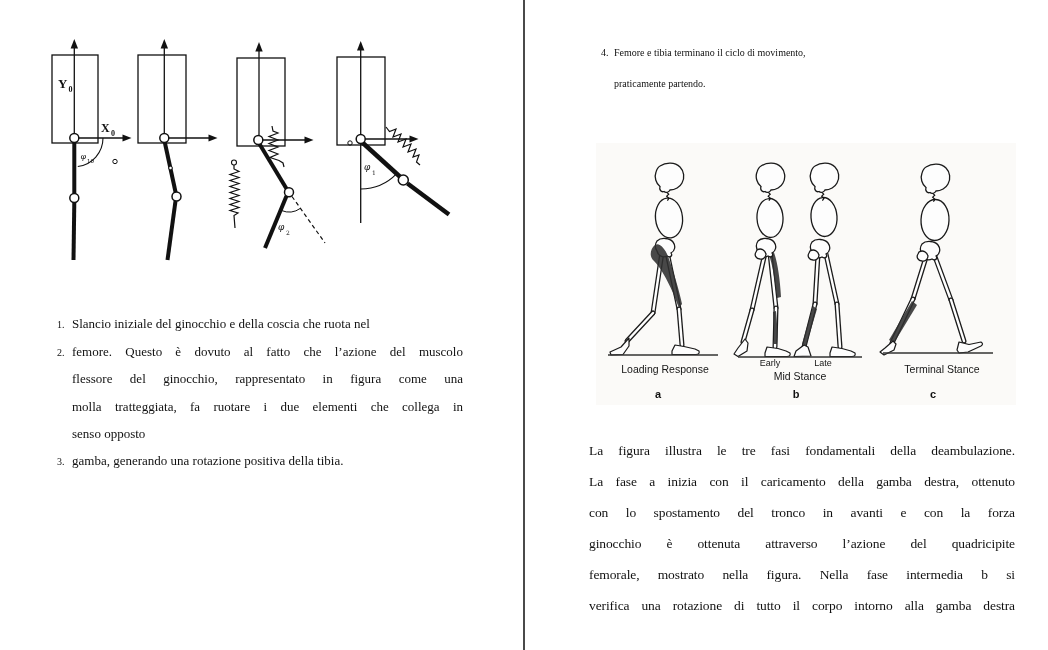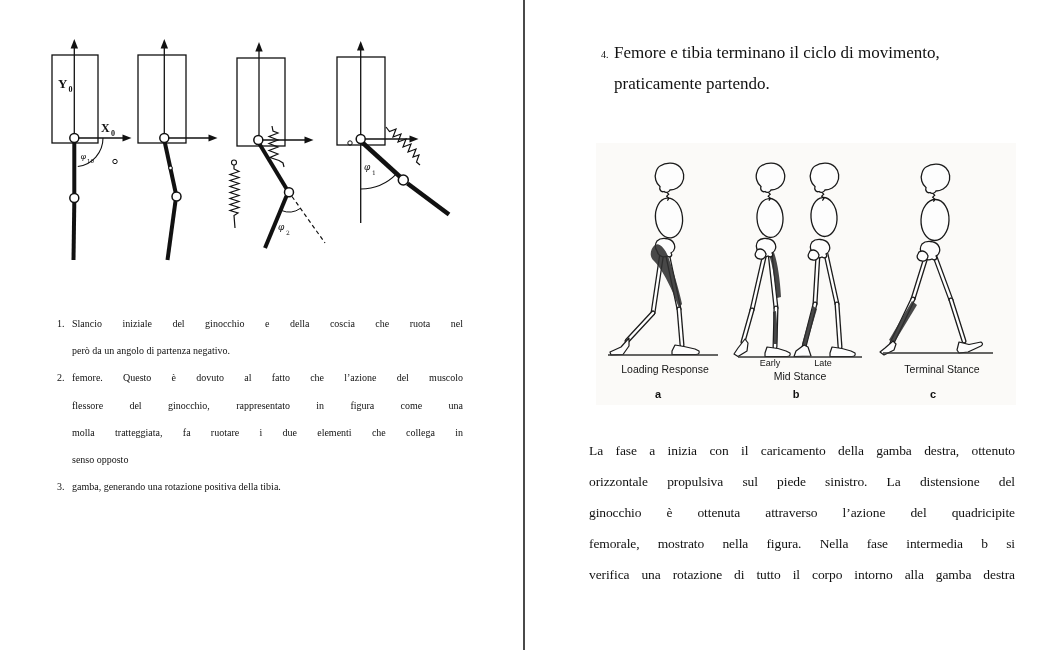--- a/index.html
+++ b/index.html
@@ -10,27 +10,27 @@
   
   .fig-left{position:absolute;left:45px;top:32px;}
   
   .fig-right{position:absolute;left:596px;top:140px;}
 
   
   .list{position:absolute;left:57px;top:310px;width:406px;}
   .item{display:flex;align-items:baseline;}
   .num{flex:0 0 15px;font-size:10px;line-height:27.2px;color:#111;}
   .item .lines{flex:1;min-width:0;}
-  .line{font-size:10px;line-height:27.2px;text-align:justify;text-align-last:justify;}
+  .line{font-size:13px;line-height:27.2px;text-align:justify;text-align-last:justify;}
   .item-lines .line:last-child{text-align-last:left;}
 
   
   .item4{position:absolute;left:601px;top:37px;width:416px;display:flex;align-items:baseline;}
   .item4 .num{flex:0 0 13px;line-height:31px;}
-  .plain-lines .line{font-size:17px;line-height:31px;text-align:left;text-align-last:left;font-family:Liberation Serif, serif;}
+  .plain-lines .line{font-size:10px;line-height:31px;text-align:left;text-align-last:left;font-family:Liberation Serif, serif;}
 
   
   .para{position:absolute;left:589px;top:435px;width:426px;}
   .para .line{font-size:13.5px;line-height:31px;letter-spacing:-0.1px;}
 
   
   .axis-label{font-family:"Liberation Serif","DejaVu Serif",serif;font-weight:700;font-size:13px;fill:#111;}
   .axis-sub{font-family:"Liberation Serif","DejaVu Serif",serif;font-weight:700;font-size:8px;fill:#111;}
   .angle{font-family:"DejaVu Serif",serif;font-style:italic;font-size:9px;fill:#111;}
   .angle-sm{font-size:8px;}
@@ -123,21 +123,20 @@
       <text x="319" y="138" class="angle">φ</text>
       <text x="327" y="142.5" class="angle-sub">1</text>
     </g>
   </svg>
 
   <div class="list">
     <div class="item">
       <span class="num">1.</span>
       <div class="lines item-lines">
           <div class="line">Slancio iniziale del ginocchio e della coscia che ruota nel</div>
-          <div class="line">però da un angolo di partenza negativo.</div>
         </div>
     </div>
     <div class="item">
       <span class="num">2.</span>
       <div class="lines item-lines">
           <div class="line">femore. Questo è dovuto al fatto che l’azione del muscolo</div>
           <div class="line">flessore del ginocchio, rappresentato in figura come una</div>
           <div class="line">molla tratteggiata, fa ruotare i due elementi che collega in</div>
           <div class="line">senso opposto</div>
         </div>
@@ -253,20 +252,21 @@
     <text x="174" y="226" text-anchor="middle" class="glabel-sm">Early</text>
     <text x="227" y="226" text-anchor="middle" class="glabel-sm">Late</text>
     <text x="204" y="240" text-anchor="middle" class="glabel">Mid Stance</text>
     <text x="346" y="233" text-anchor="middle" class="glabel">Terminal Stance</text>
     <text x="62" y="258" text-anchor="middle" class="gletter">a</text>
     <text x="200" y="258" text-anchor="middle" class="gletter">b</text>
     <text x="337" y="258" text-anchor="middle" class="gletter">c</text>
   </svg>
 
   <div class="para para-lines">
+      <div class="line">La figura illustra le tre fasi fondamentali della deambulazione.</div>
       <div class="line">La fase a inizia con il caricamento della gamba destra, ottenuto</div>
-      <div class="line">orizzontale propulsiva sul piede sinistro. La distensione del</div>
+      <div class="line">con lo spostamento del tronco in avanti e con la forza</div>
       <div class="line">ginocchio è ottenuta attraverso l’azione del quadricipite</div>
       <div class="line">femorale, mostrato nella figura. Nella fase intermedia b si</div>
       <div class="line">verifica una rotazione di tutto il corpo intorno alla gamba destra</div>
     </div>
 
 </div>
 
 </body></html>

